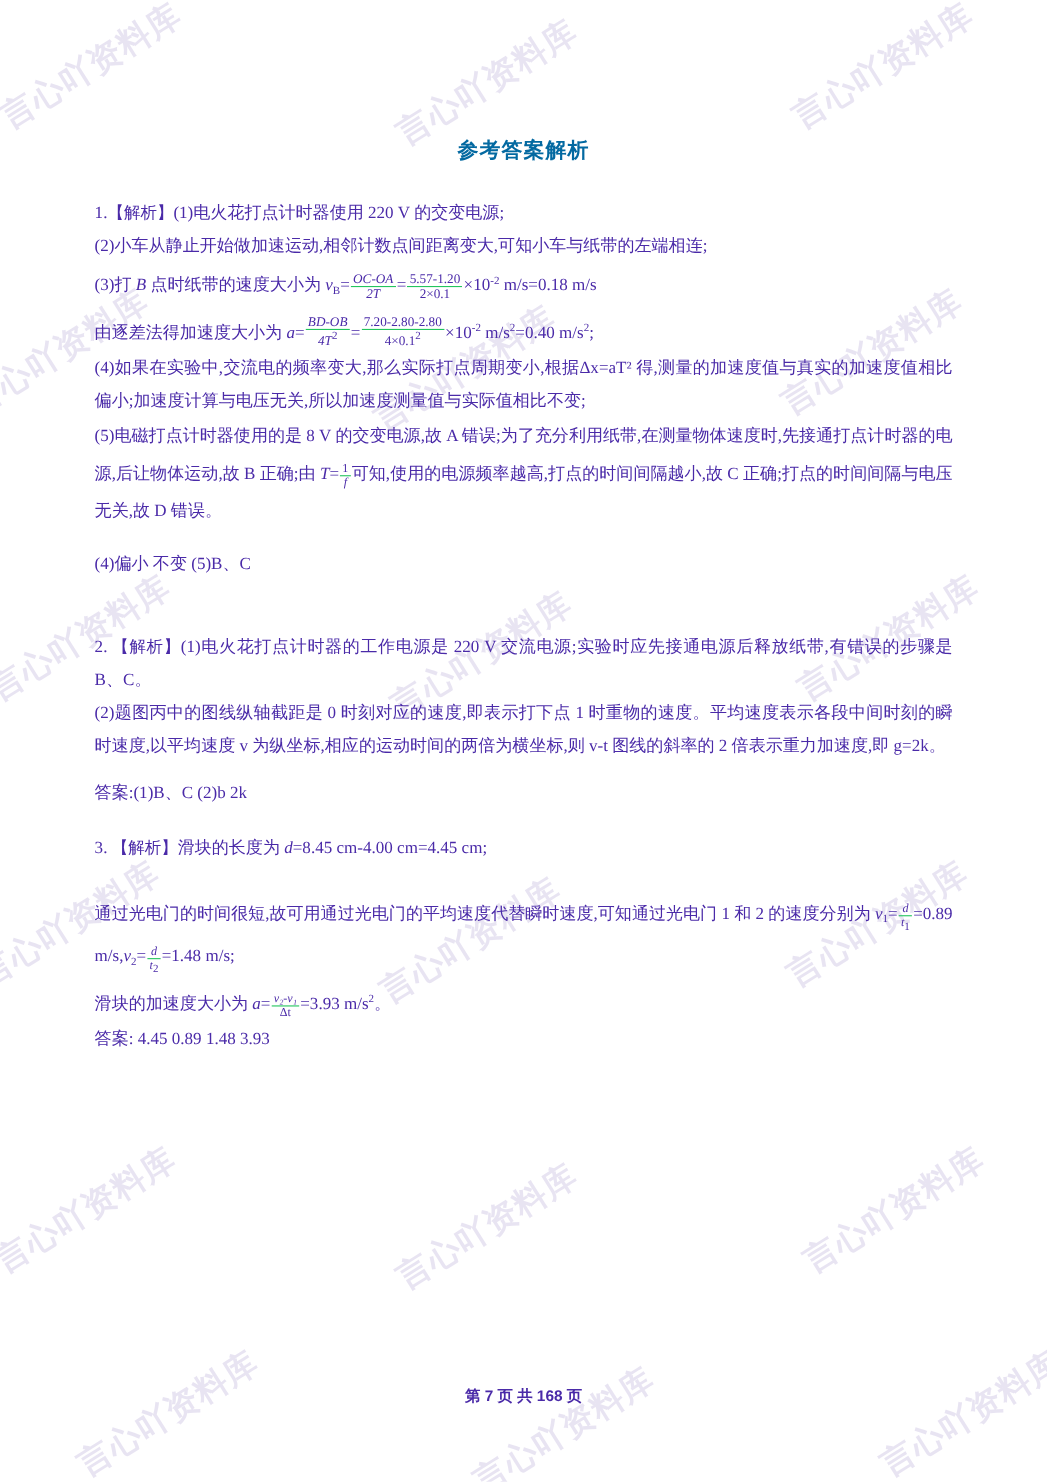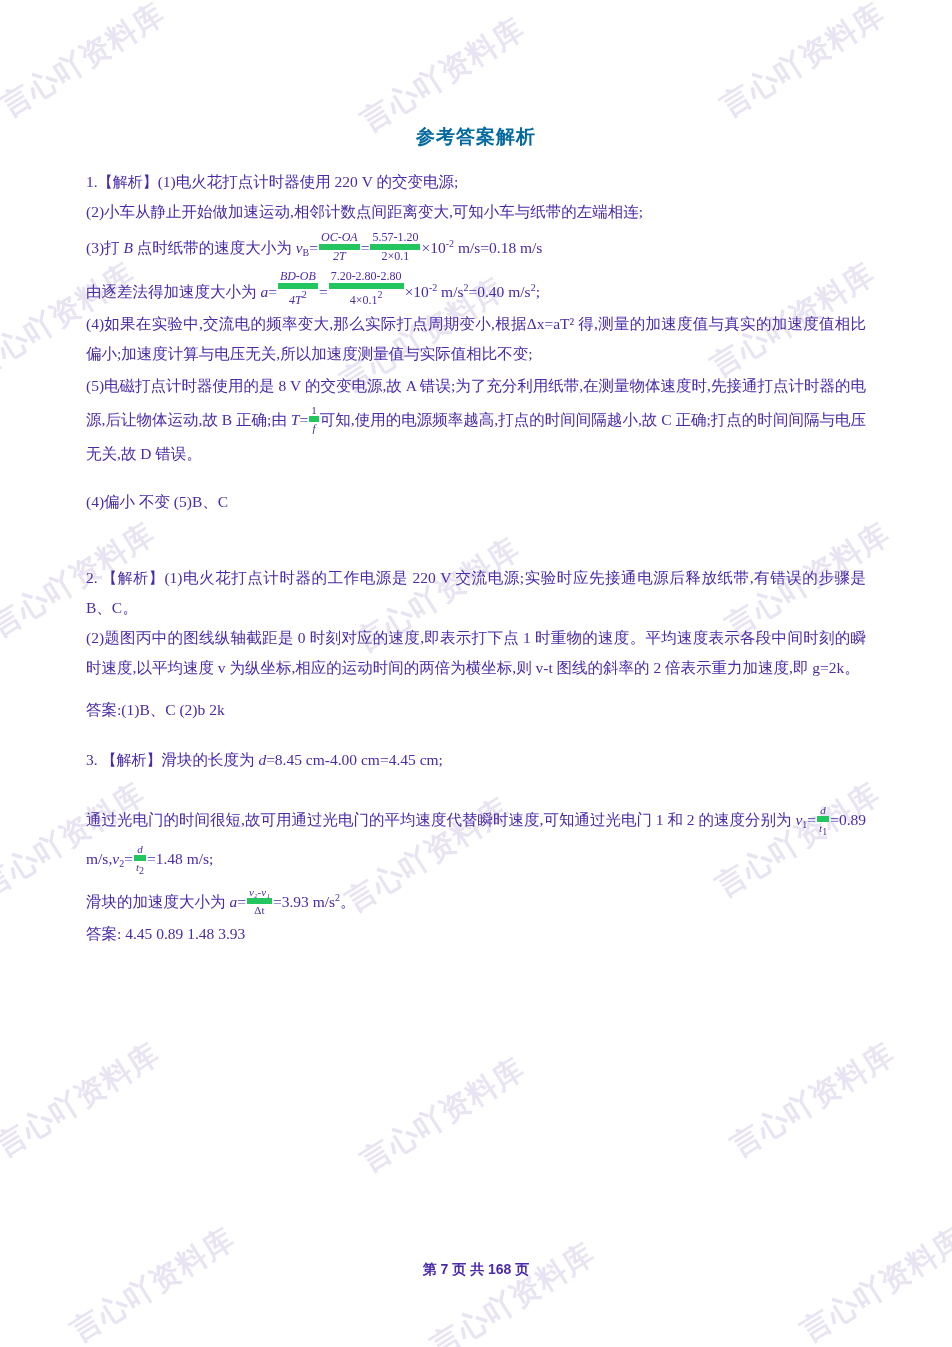--- a/index.html
+++ b/index.html
@@ -46,21 +46,21 @@
   .doc-title {
     text-align: center;
     font-family: "Liberation Sans", sans-serif;
     font-weight: bold;
     font-size: 19px;
     color: #0369a1;
     padding-top: 124px;
     letter-spacing: 1px;
   }
   .block {
-    margin-top: 17px;
+    margin-top: 29px;
   }
   .line {
     font-size: 15.5px;
     line-height: 30px;
     color: #4a2aa8;
     white-space: nowrap;
   }
   .line.wrap {
     white-space: normal;
   }
@@ -76,21 +76,21 @@
   .frac {
     display: inline-block;
     vertical-align: -7px;
     text-align: center;
     font-size: 12px;
     line-height: 1.12;
     margin: 0 1px;
   }
   .frac .top {
     display: block;
-    border-bottom: 6px solid #22c55e;
+    border-bottom: 1px solid #22c55e;
     padding: 0 2px;
   }
   .frac .bot {
     display: block;
     padding: 0 2px;
   }
   .frac.sm { font-size: 11px; }
 
   .answer {
     font-size: 15.5px;

